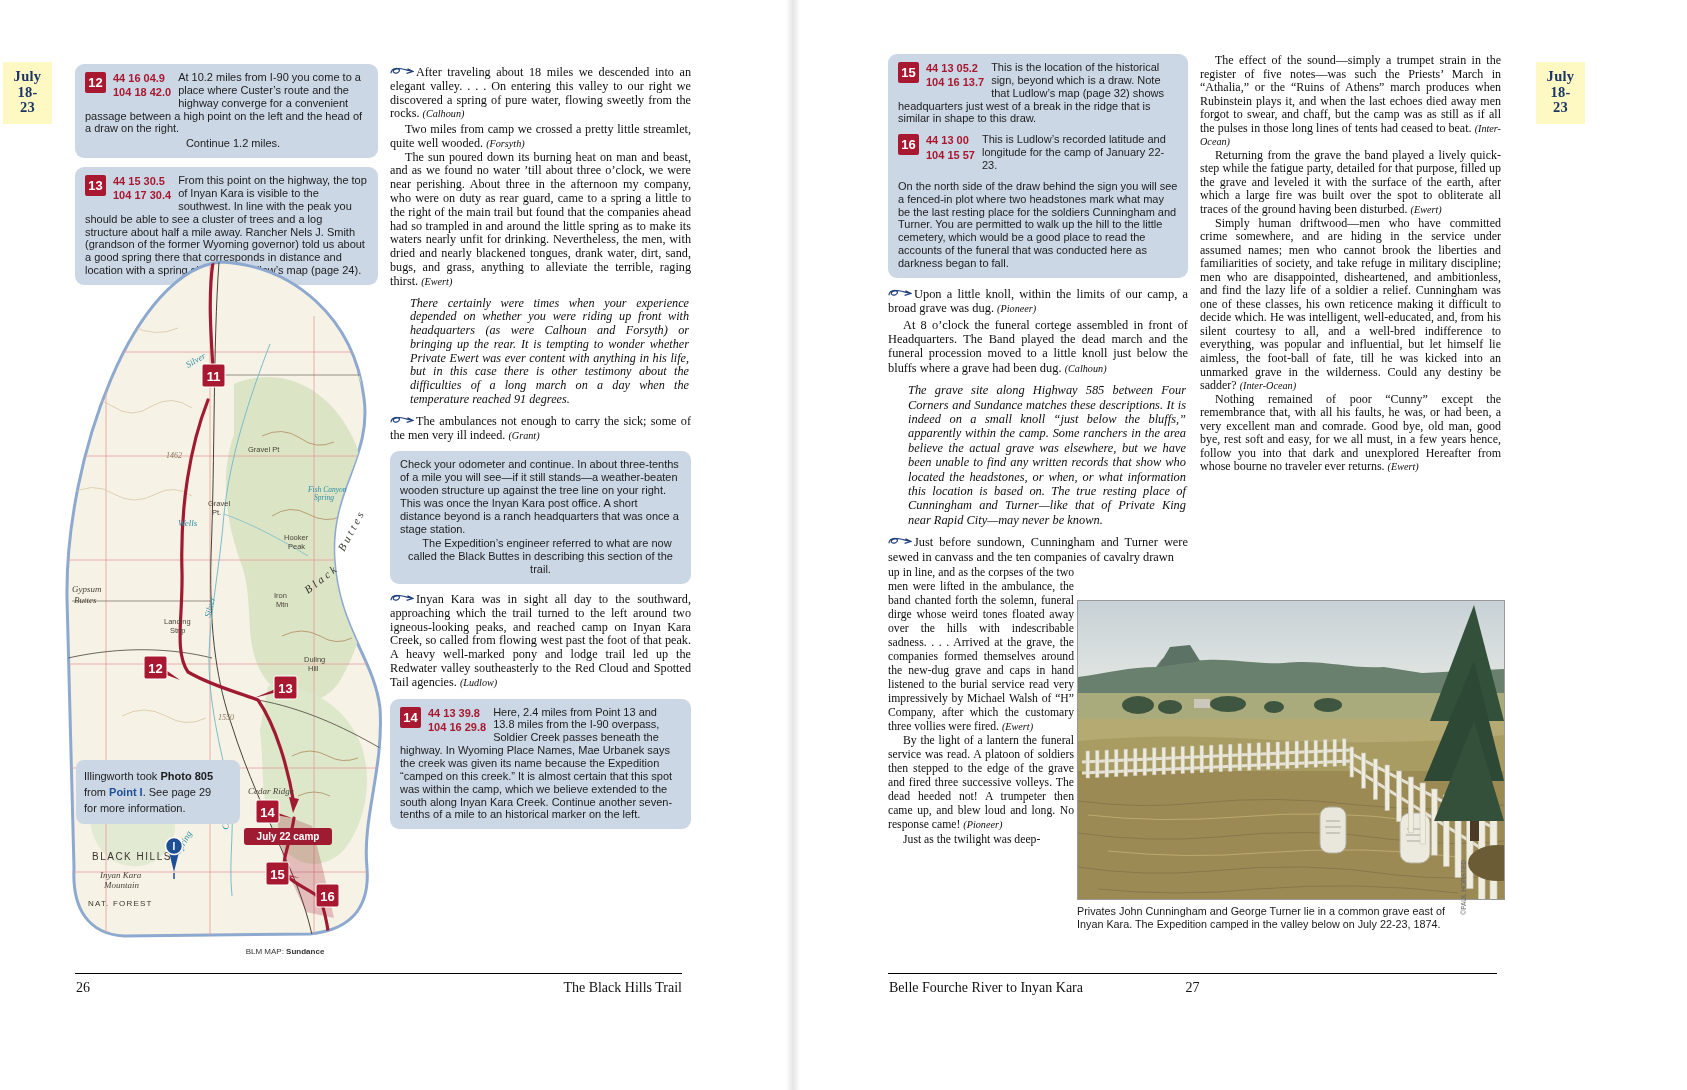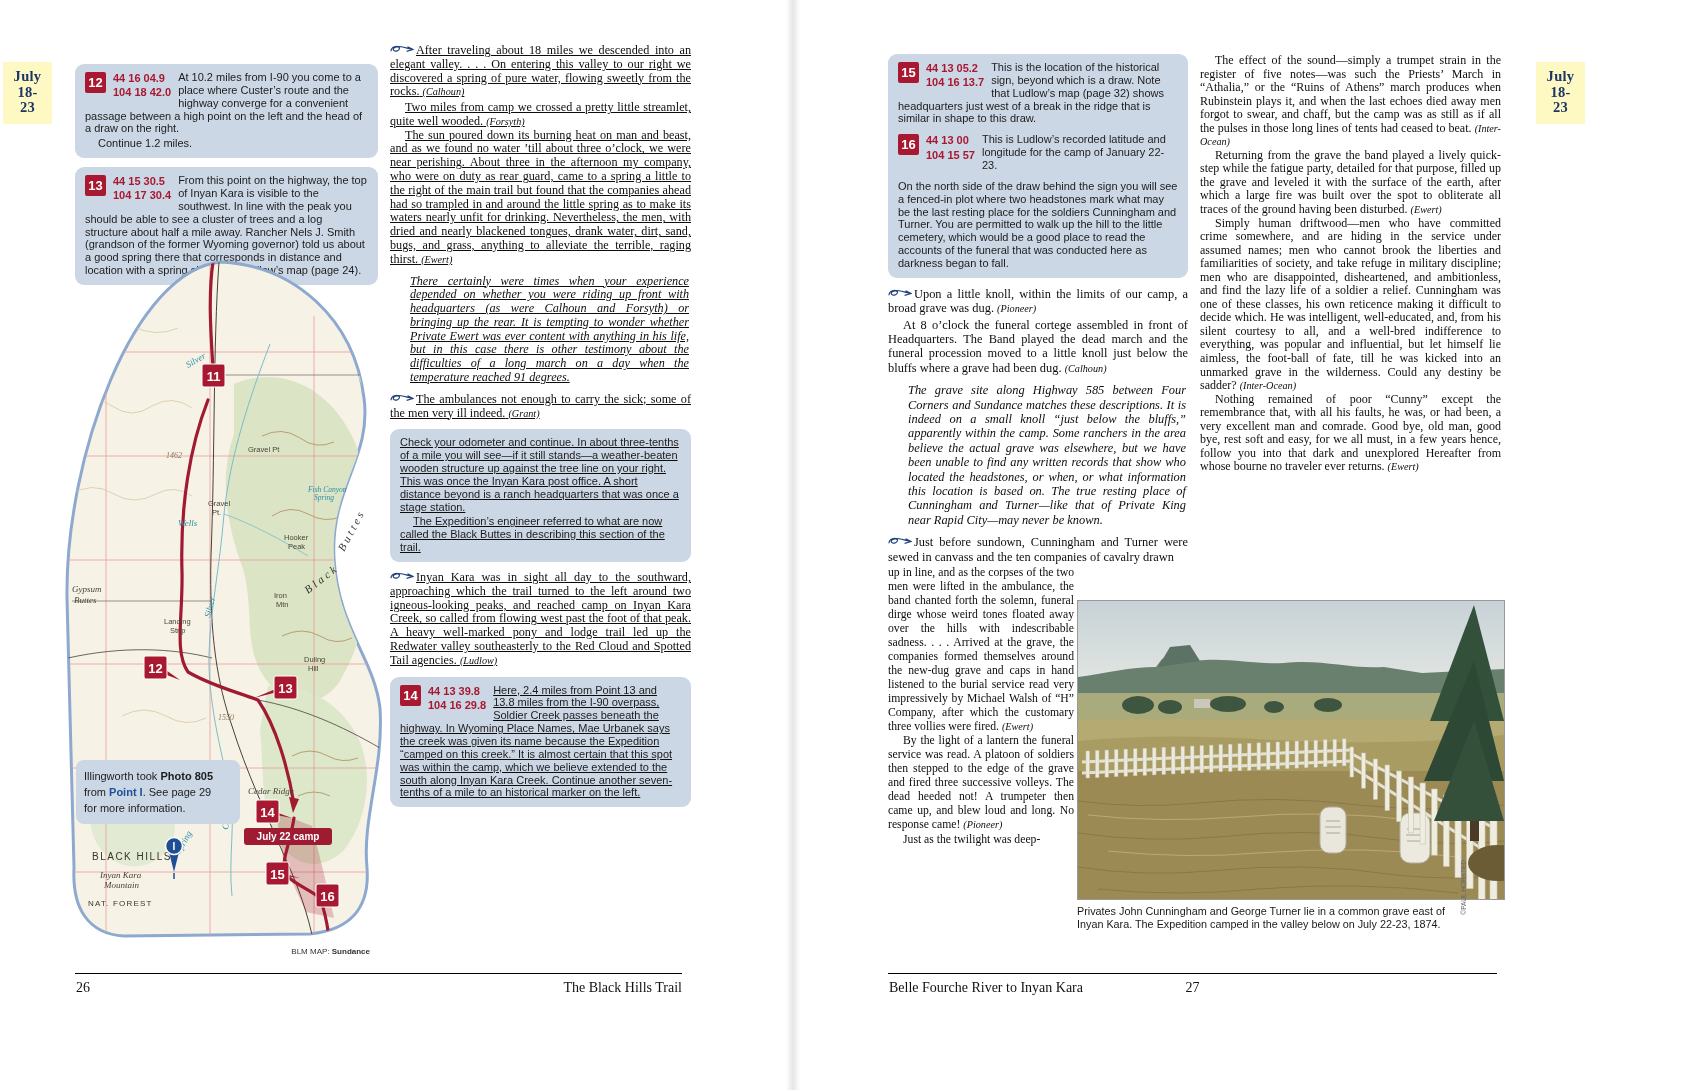--- a/index.html
+++ b/index.html
@@ -22,21 +22,21 @@
   .para.pen{margin:7px 0 2px 0;text-indent:0;}
   .para.cont{text-indent:0;}
   .pen-icon{display:inline-block;width:24px;height:11px;margin-right:2px;vertical-align:-1px;}
   .italic-block{font-style:italic;margin:8px 2px 8px 20px;}
   .cite{font-style:italic;font-size:10.2px;}
   .narrow{width:186px;font-size:11.7px;line-height:1.2;}
   
   .infobox{background:#ccd7e5;border-radius:9px;padding:7px 10px 8px 10px;margin:9px 0;
     font-family:"Liberation Sans",sans-serif;font-size:11px;line-height:1.17;color:#1c1c1c;
     text-align:left;}
-  .infobox .p2{text-indent:13px;margin-top:2px;}
+  .infobox .p2{text-indent:13px;margin-top:2px;text-align:center;}
   .p-extra{margin-top:8px;}
   .pt{overflow:hidden;}
   .pt+.pt{margin-top:8px;}
   .badge{float:left;width:21px;height:21px;background:#a81931;color:#fff;
     font:bold 13px/21px "Liberation Sans",sans-serif;text-align:center;border-radius:2px;
     margin:1px 7px 2px 0;}
   .coords{float:left;color:#a81931;font-weight:bold;margin-right:7px;line-height:1.3;}
   
   .frule{border-top:1.6px solid #000;height:0;}
   .ftext{font-family:"Liberation Serif",serif;font-size:14px;color:#111;}
@@ -47,21 +47,21 @@
   .m-elev{font:italic 8px "Liberation Serif",serif;fill:#8a7a5e;}
   .m-tiny{font:7.5px "Liberation Sans",sans-serif;fill:#4a4438;}
   .m-big{font:10px "Liberation Sans",sans-serif;letter-spacing:1.5px;fill:#37352e;}
   .m-big2{font:8px "Liberation Sans",sans-serif;letter-spacing:1.2px;fill:#37352e;}
   .m-ridge{font:italic 11px "Liberation Serif",serif;letter-spacing:3px;fill:#37352e;}
   .co-line{font:11px "Liberation Sans",sans-serif;fill:#1c1c1c;}
   .co-b{font-weight:bold;}
   .co-blue{font-weight:bold;fill:#1d4f94;}
   .camp-label{font:bold 10px "Liberation Sans",sans-serif;fill:#fff;}
   .wp-num{font:bold 13px "Liberation Sans",sans-serif;fill:#fff;text-anchor:middle;}
-  #blm{font-family:"Liberation Sans",sans-serif;font-size:8px;color:#333;text-align:right;}
+  #blm{font-family:"Liberation Sans",sans-serif;font-size:8px;color:#333;text-align:center;}
   
   .caption{font-family:"Liberation Sans",sans-serif;font-size:10.8px;line-height:1.25;
     color:#1a1a1a;margin-top:5px;text-align:left;}
   .credit{position:absolute;right:-2px;bottom:40px;transform:rotate(-90deg);
     transform-origin:right bottom;font:6.5px "Liberation Sans",sans-serif;color:#666;
     white-space:nowrap;}
 </style>
 </head>
 <body>
 
@@ -211,21 +211,21 @@
         <rect x="182" y="572" width="88" height="17" rx="3" fill="#9e1b32"></rect>
         <text class="camp-label" x="226" y="584" text-anchor="middle">July 22 camp</text>
       </g>
     </svg>
   </div>
   <div id="blm" class="abs" style="left:200px;top:947px;width:170px;">
     <span>BLM MAP:</span>
     <b>Sundance</b>
   </div>
 
-  <div id="col2" class="col abs" style="left:390px;top:37px;width:301px;text-decoration:underline;">
+  <div id="col2" class="col abs" style="left:390px;top:59px;width:301px;">
       <div class="para pen"><svg viewBox="0 0 26 12" class="pen-icon">
           <path d="M1 8 C1 3 8 1 10 4 C11 7 6 9 4 7 C2 5 6 2 12 3 C17 4 20 5 25 6 M19 3 L25 6 L18 8" fill="none" stroke="#1d3f7a" stroke-width="1.3"></path>
         </svg><span class="qt">After traveling about 18 miles we descended into an elegant valley. . . . On entering this valley to our right we discovered a spring of pure water, flowing sweetly from the rocks.</span> <span class="cite">(Calhoun)</span></div>
       <div class="para plain"><span>Two miles from camp we crossed a pretty little streamlet, quite well wooded.</span> <span class="cite">(Forsyth)</span></div>
       <div class="para plain"><span>The sun poured down its burning heat on man and beast, and as we found no water ’till about three o’clock, we were near perishing. About three in the afternoon my company, who were on duty as rear guard, came to a spring a little to the right of the main trail but found that the companies ahead had so trampled in and around the little spring as to make its waters nearly unfit for drinking. Nevertheless, the men, with dried and nearly blackened tongues, drank water, dirt, sand, bugs, and grass, anything to alleviate the terrible, raging thirst.</span> <span class="cite">(Ewert)</span></div>
       <div class="italic-block"><span>There certainly were times when your experience depended on whether you were riding up front with headquarters (as were Calhoun and Forsyth) or bringing up the rear. It is tempting to wonder whether Private Ewert was ever content with anything in his life, but in this case there is other testimony about the difficulties of a long march on a day when the temperature reached 91 degrees.</span></div>
       <div class="para pen"><svg viewBox="0 0 26 12" class="pen-icon">
           <path d="M1 8 C1 3 8 1 10 4 C11 7 6 9 4 7 C2 5 6 2 12 3 C17 4 20 5 25 6 M19 3 L25 6 L18 8" fill="none" stroke="#1d3f7a" stroke-width="1.3"></path>
         </svg><span class="qt">The ambulances not enough to carry the sick; some of the men very ill indeed.</span> <span class="cite">(Grant)</span></div>
       <div class="infobox">

